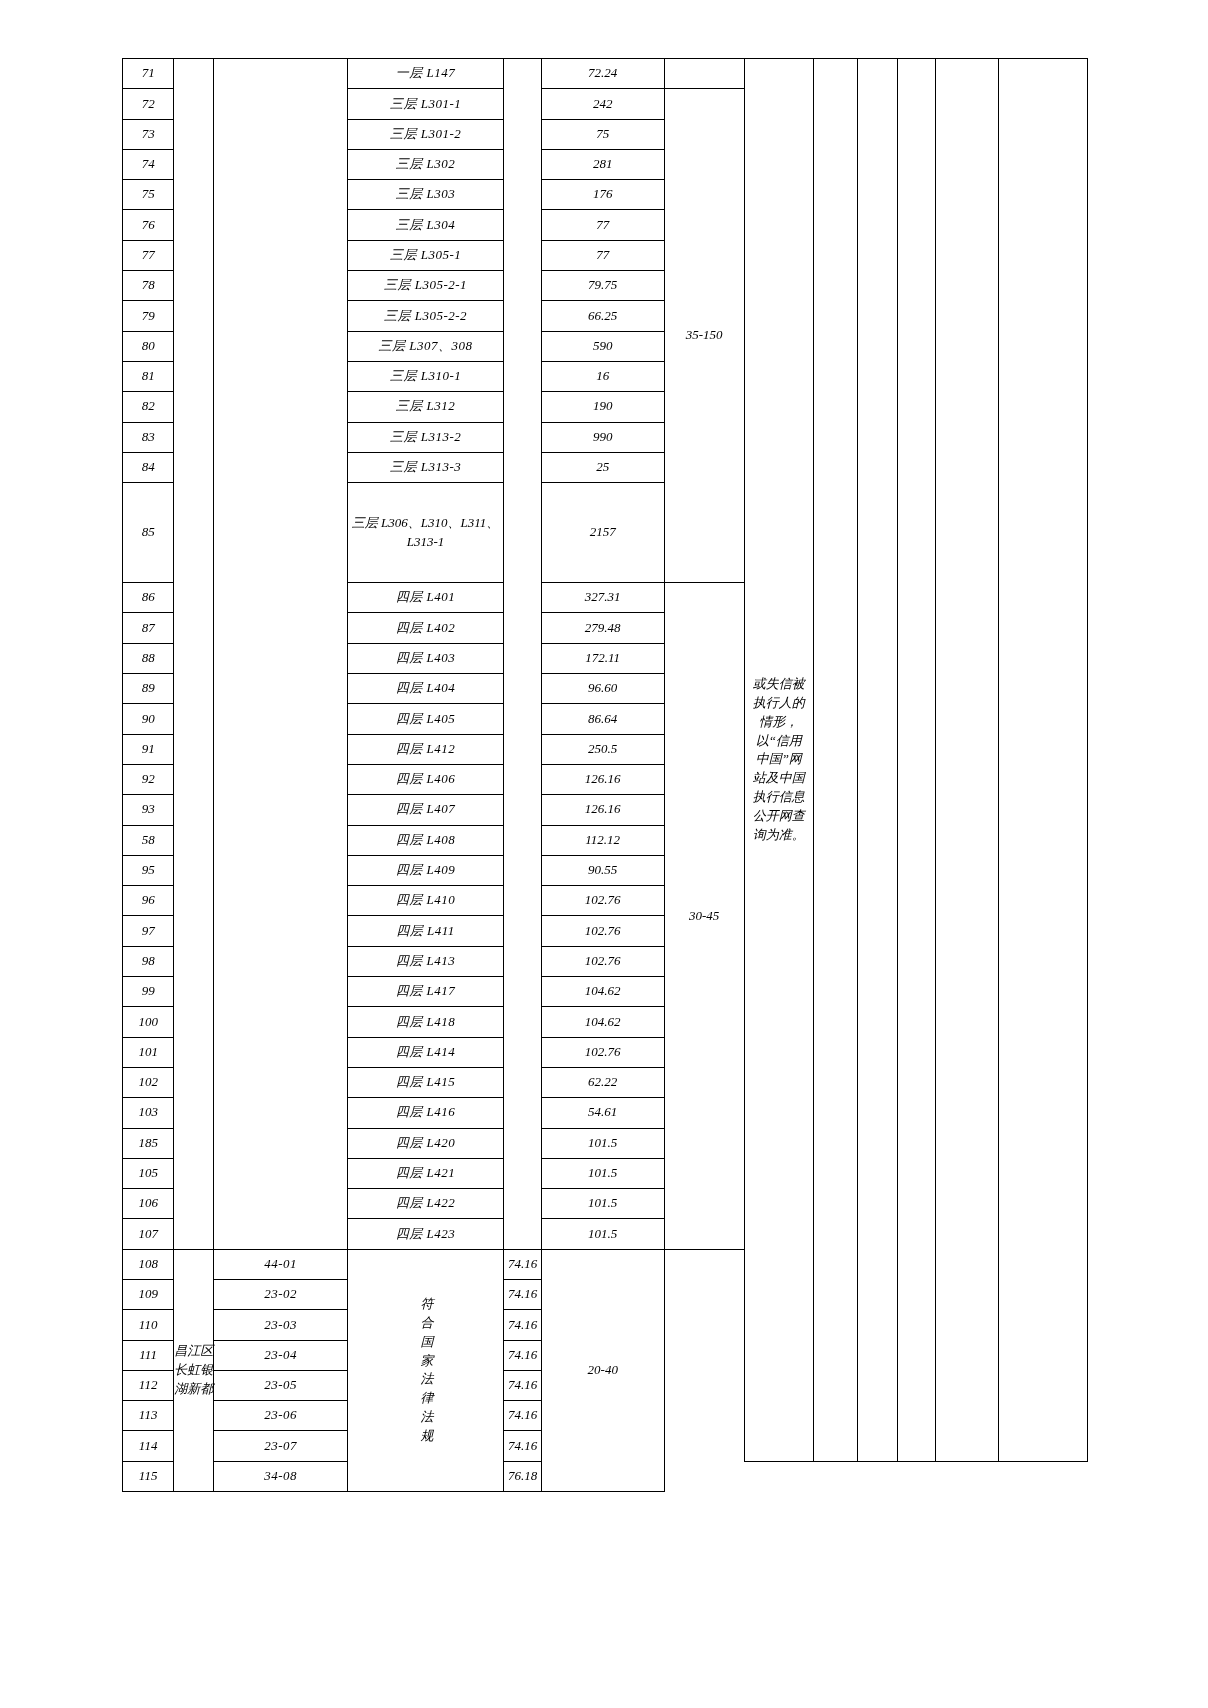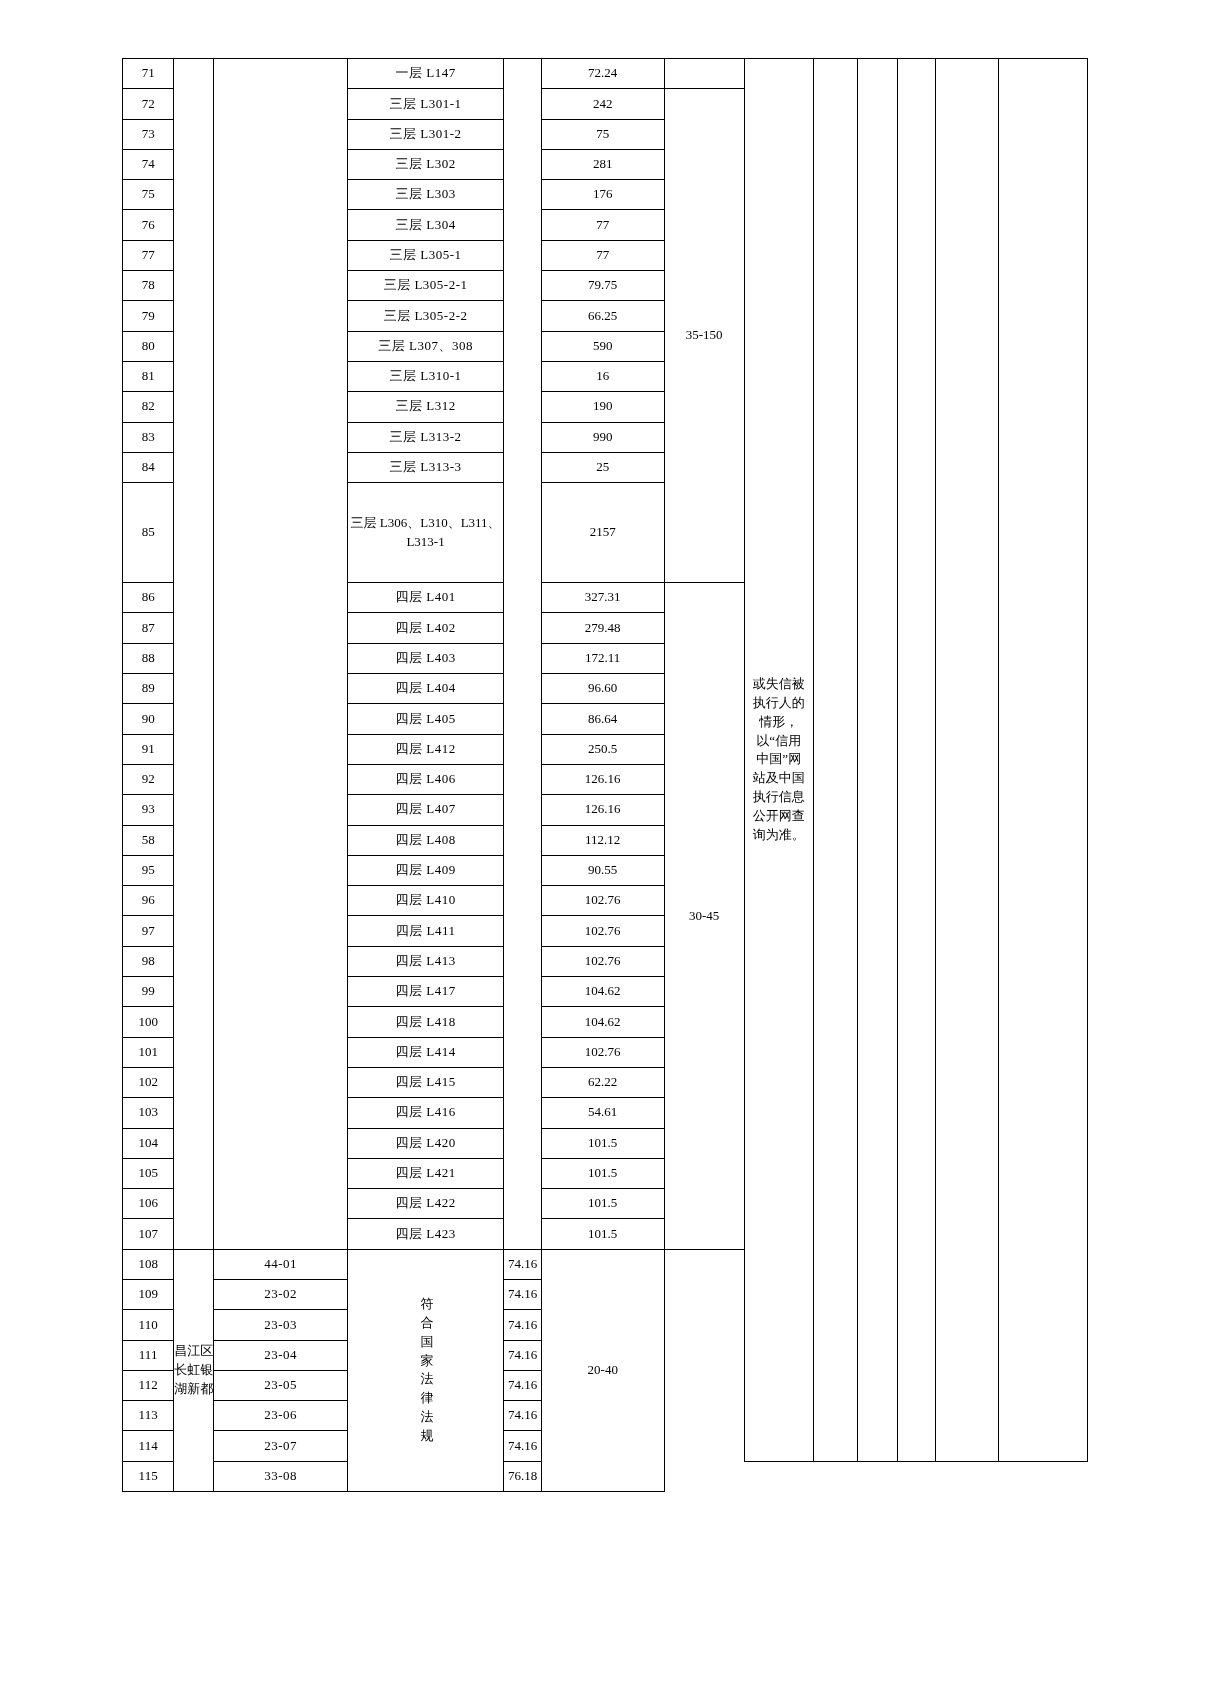--- a/index.html
+++ b/index.html
@@ -13,20 +13,21 @@
     font-family: "Liberation Serif", "DejaVu Serif", serif;
     color: #000000;
     position: relative;
   }
   .page {
     position: absolute;
     left: 0; top: 0;
     width: 1148px;
     height: 1708px;
     overflow: hidden;
+    font-style: italic;
   }
   table.doc-table {
     position: absolute;
     left: 122px;
     top: 58px;
     width: 966px;
     border-collapse: collapse;
     table-layout: fixed;
   }
   table.doc-table td {
@@ -294,21 +295,21 @@
         <td class="num">102</td>
         <td class="unit">四层 L415</td>
         <td class="area">62.22</td>
       </tr>
       <tr class="row-h">
         <td class="num">103</td>
         <td class="unit">四层 L416</td>
         <td class="area">54.61</td>
       </tr>
       <tr class="row-h">
-        <td class="num">104</td>
+        <td class="num">185</td>
         <td class="unit">四层 L420</td>
         <td class="area">101.5</td>
       </tr>
       <tr class="row-h">
         <td class="num">105</td>
         <td class="unit">四层 L421</td>
         <td class="area">101.5</td>
       </tr>
       <tr class="row-h">
         <td class="num">106</td>
@@ -356,18 +357,18 @@
         <td class="unit">23-06</td>
         <td class="area">74.16</td>
       </tr>
       <tr class="row-h">
         <td class="num">114</td>
         <td class="unit">23-07</td>
         <td class="area">74.16</td>
       </tr>
       <tr class="row-h">
         <td class="num">115</td>
-        <td class="unit">33-08</td>
+        <td class="unit">34-08</td>
         <td class="area">76.18</td>
       </tr>
     </tbody>
   </table>
 </div>
 
 </body></html>

